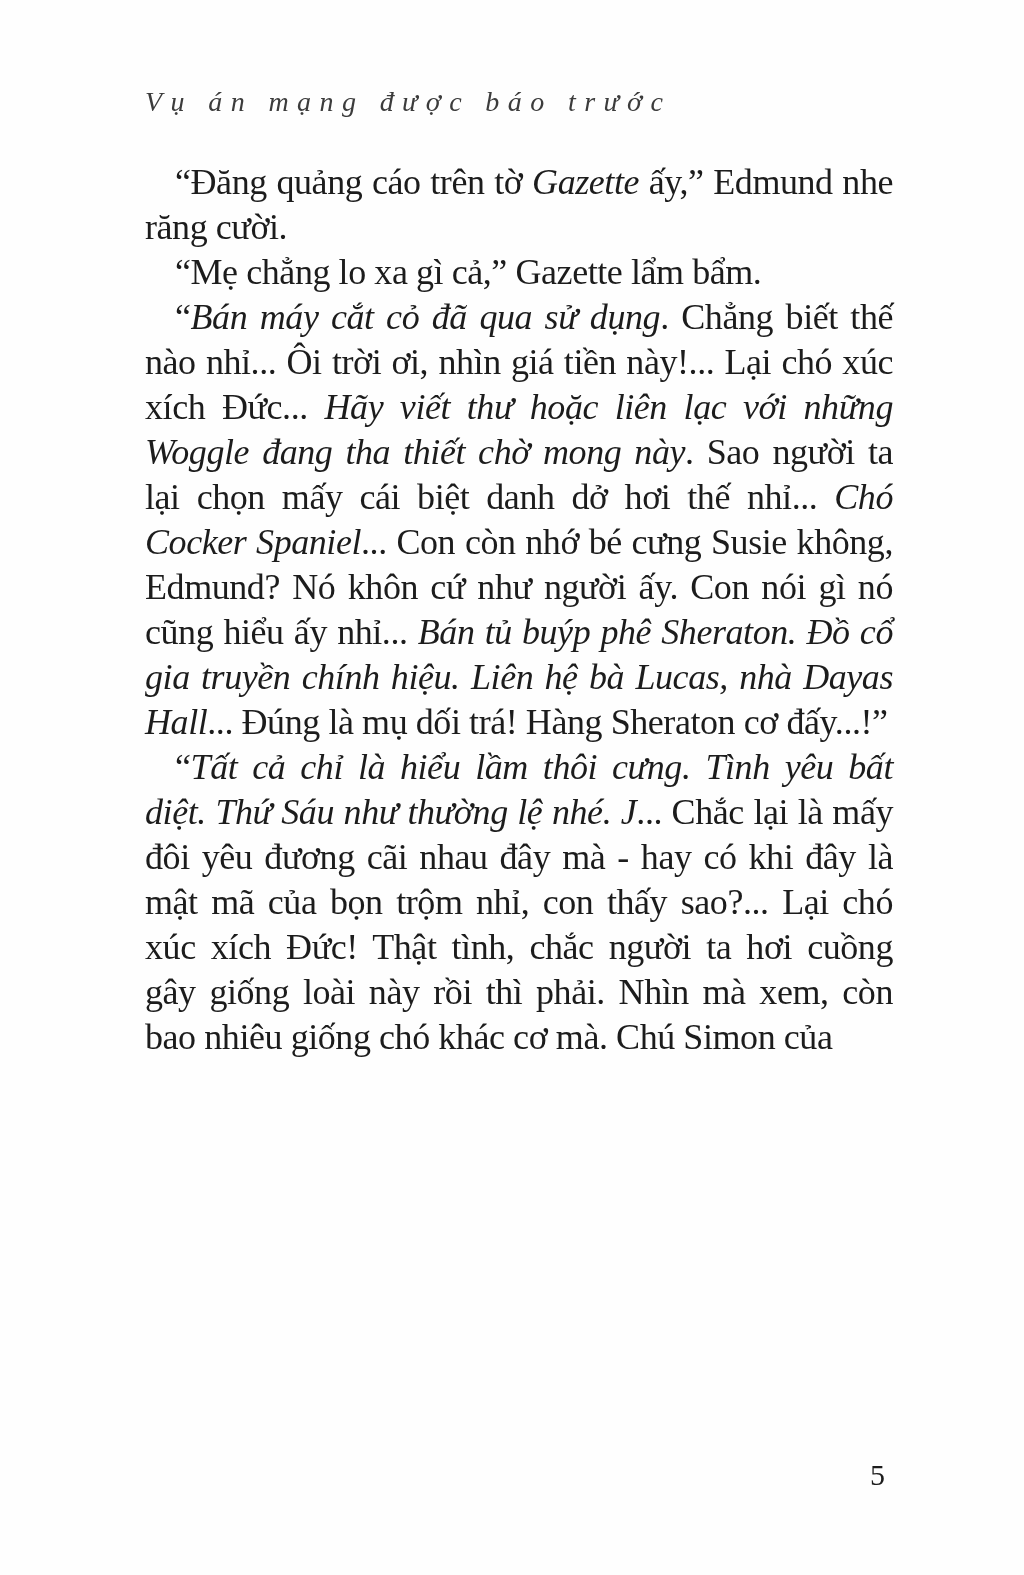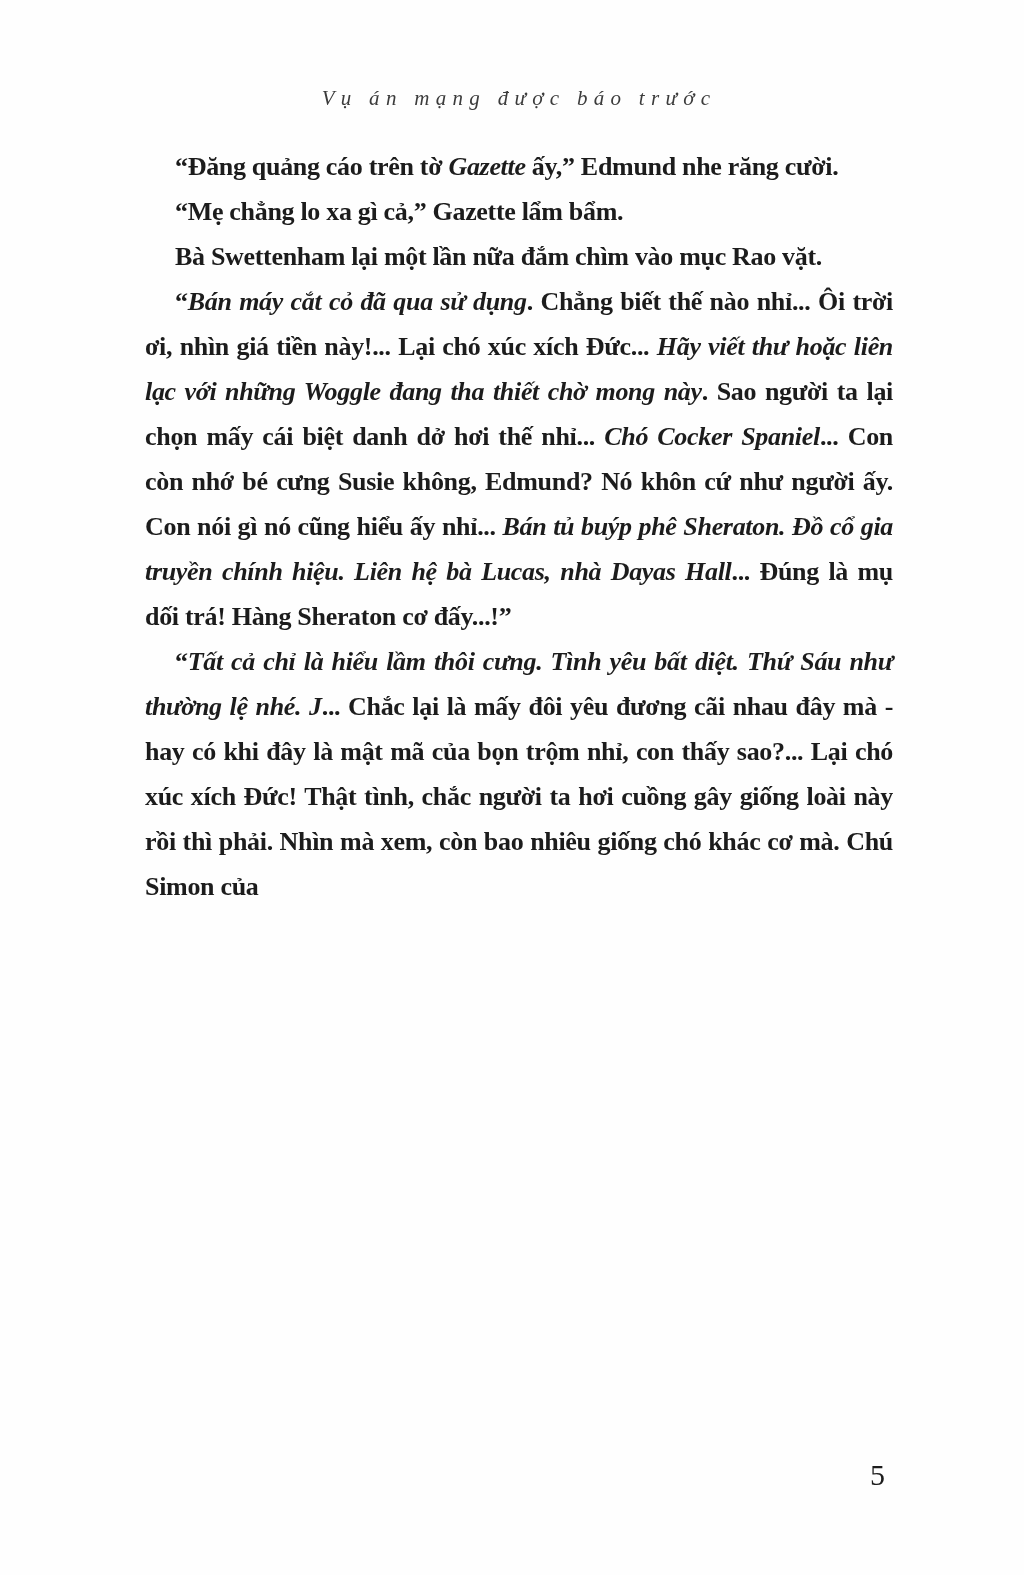--- a/index.html
+++ b/index.html
@@ -14,38 +14,37 @@
     background: #fefefe;
     overflow: hidden;
     font-family: "Liberation Serif", "DejaVu Serif", serif;
     color: #1c1c1c;
   }
   .running-header {
     position: absolute;
     top: 86px;
     left: 145px;
     width: 748px;
-    text-align: center;
+    text-align: left;
     font-style: italic;
-    font-size: 21px;
+    font-size: 28px;
     letter-spacing: 0.30em;
     color: #3c3c3c;
     white-space: nowrap;
   }
   .body-text {
     position: absolute;
-    top: 144px;
+    top: 160px;
     left: 145px;
     width: 748px;
-    font-size: 26px;
+    font-size: 36px;
     line-height: 45px;
     text-align: justify;
     letter-spacing: -0.012em;
     color: #1c1c1c;
-    font-weight: bold;
   }
   .body-text p {
     margin: 0;
     padding: 0;
     text-indent: 30px;
   }
   .body-text .it {
     font-style: italic;
   }
   .page-number {
@@ -60,19 +59,18 @@
 </style>
 </head>
 <body>
 
 <div class="page" style="background: rgb(254, 254, 254); color: rgb(28, 28, 28);">
   <div class="running-header" style="color: rgb(60, 60, 60);">Vụ án mạng được báo trước</div>
 
   <div class="body-text">
       <p><span>“Đăng quảng cáo trên tờ </span><span class="it">Gazette</span><span> ấy,” Edmund nhe răng cười.</span></p>
       <p><span>“Mẹ chẳng lo xa gì cả,” Gazette lẩm bẩm.</span></p>
-      <p><span>Bà Swettenham lại một lần nữa đắm chìm vào mục Rao vặt.</span></p>
       <p><span>“</span><span class="it">Bán máy cắt cỏ đã qua sử dụng</span><span>. Chẳng biết thế nào nhỉ... Ôi trời ơi, nhìn giá tiền này!... Lại chó xúc xích Đức... </span><span class="it">Hãy viết thư hoặc liên lạc với những Woggle đang tha thiết chờ mong này</span><span>. Sao người ta lại chọn mấy cái biệt danh dở hơi thế nhỉ... </span><span class="it">Chó Cocker Spaniel</span><span>... Con còn nhớ bé cưng Susie không, Edmund? Nó khôn cứ như người ấy. Con nói gì nó cũng hiểu ấy nhỉ... </span><span class="it">Bán tủ buýp phê Sheraton. Đồ cổ gia truyền chính hiệu. Liên hệ bà Lucas, nhà Dayas Hall</span><span>... Đúng là mụ dối trá! Hàng Sheraton cơ đấy...!”</span></p>
       <p><span>“</span><span class="it">Tất cả chỉ là hiểu lầm thôi cưng. Tình yêu bất diệt. Thứ Sáu như thường lệ nhé. J</span><span>... Chắc lại là mấy đôi yêu đương cãi nhau đây mà - hay có khi đây là mật mã của bọn trộm nhỉ, con thấy sao?... Lại chó xúc xích Đức! Thật tình, chắc người ta hơi cuồng gây giống loài này rồi thì phải. Nhìn mà xem, còn bao nhiêu giống chó khác cơ mà. Chú Simon của</span></p>
     </div>
 
   <div class="page-number">5</div>
 </div>
 
 </body></html>

